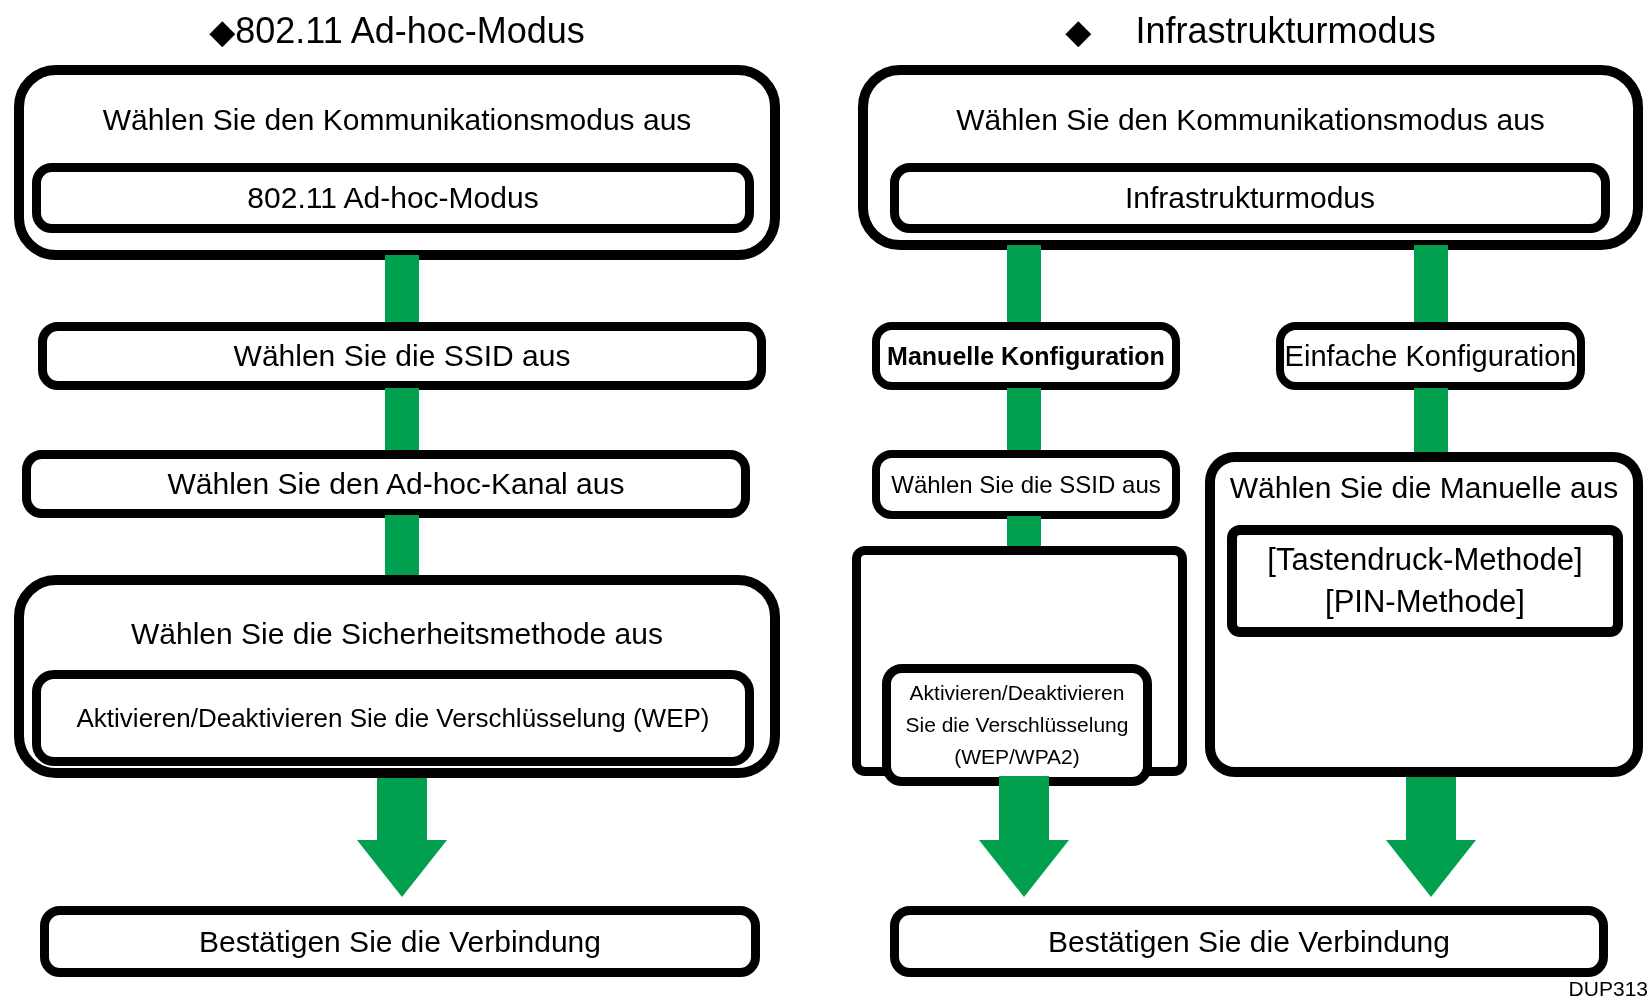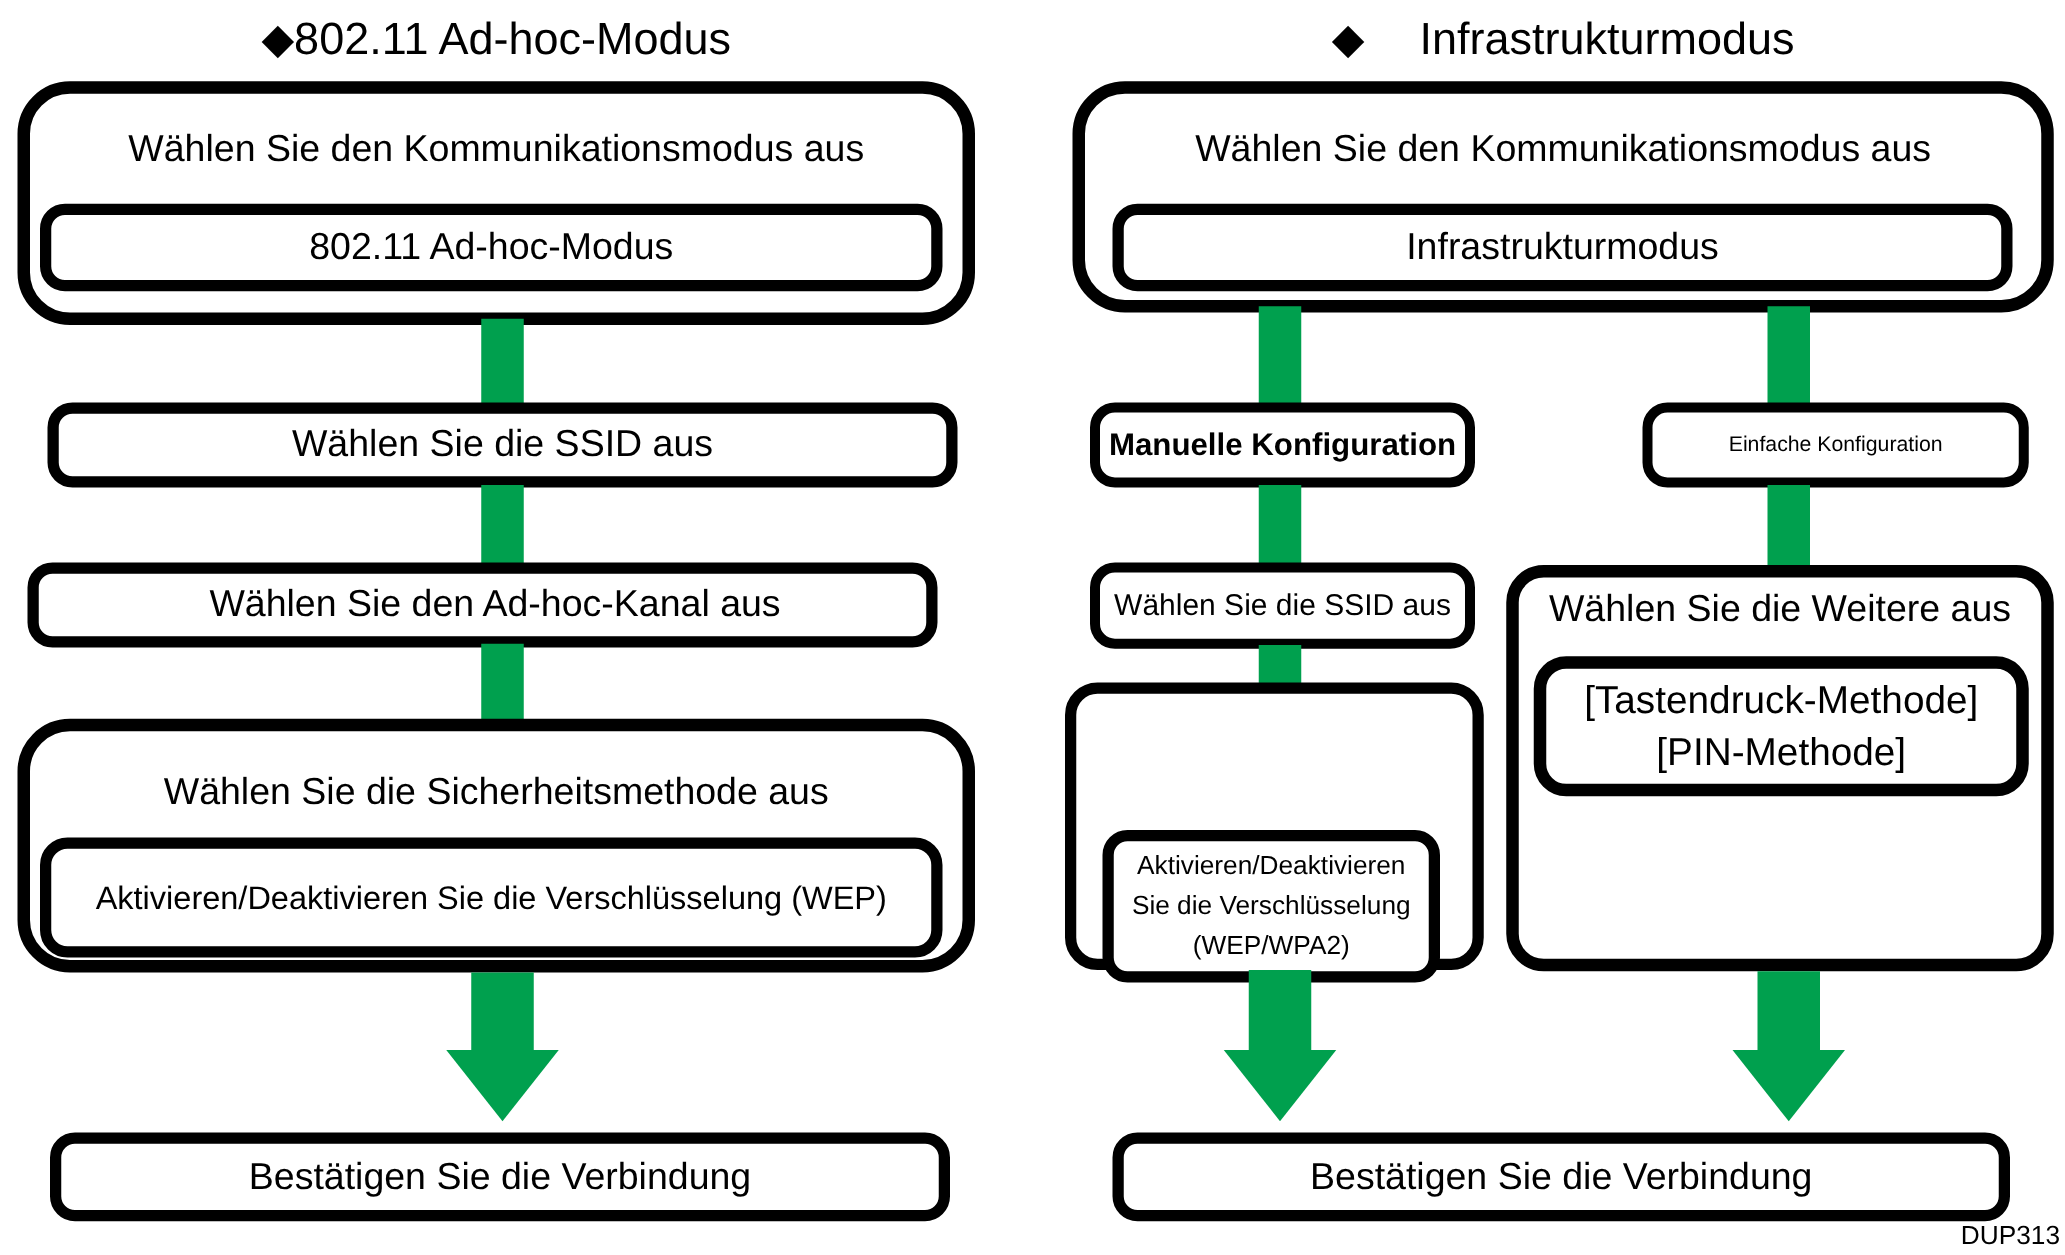--- a/index.html
+++ b/index.html
@@ -9,21 +9,21 @@
   }
   .abs{position:absolute;}
   .title{font-size:36px;display:flex;align-items:center;justify-content:center;white-space:nowrap;}
   .title .diamond{font-size:34px;line-height:1;}
   .gap44{margin-right:44px;}
   .box{position:absolute;background:#fff;border:9px solid #000;box-sizing:border-box;}
   .b10{border-width:10px;}
   .b8{border-width:8px;}
   .r42{border-radius:42px;}
   .r30{border-radius:30px;}
-  .r26{border-radius:26px;}
+  .r26{border-radius:13px;}
   .r22{border-radius:22px;}
   .r20{border-radius:20px;}
   .center{display:flex;align-items:center;justify-content:center;text-align:center;}
   .lbl{position:absolute;text-align:center;font-size:30px;line-height:36px;}
   .ml{white-space:pre-line;}
   .conn{position:absolute;width:34px;background:var(--green,#00A04E);}
   .shaft{position:absolute;width:50px;background:var(--green,#00A04E);}
   .head{position:absolute;width:0;height:0;border-left:45px solid transparent;
         border-right:45px solid transparent;border-top:57px solid var(--green,#00A04E);}
   .code{position:absolute;font-size:21px;}
@@ -81,42 +81,42 @@
   <div class="box r20 center" style="left:890px;top:163px;width:720px;height:70px;font-size:30px;">
     <span>Infrastrukturmodus</span>
   </div>
 
   <div class="conn" style="left:1007px;top:245px;height:80px;"></div>
   <div class="conn" style="left:1414px;top:245px;height:80px;"></div>
 
   <div class="box b8 r20 center" style="left:872px;top:322px;width:308px;height:68px;font-size:25px;font-weight:bold;">
     <span>Manuelle Konfiguration</span>
   </div>
-  <div class="box b8 r20 center" style="left:1276px;top:322px;width:309px;height:68px;font-size:17px;margin-left:38px;">
+  <div class="box b8 r20 center" style="left:1276px;top:322px;width:309px;height:68px;font-size:29px;">
     <span>Einfache Konfiguration</span>
   </div>
 
   <div class="conn" style="left:1007px;top:388px;height:65px;"></div>
   <div class="conn" style="left:1414px;top:388px;height:67px;"></div>
 
   <div class="box b8 r20 center" style="left:872px;top:450px;width:308px;height:69px;font-size:24px;">
     <span>Wählen Sie die SSID aus</span>
   </div>
 
   <div class="conn" style="left:1007px;top:516px;height:33px;"></div>
 
   <div class="box r26" style="left:852px;top:546px;width:335px;height:230px;"></div>
   <div class="box r20 center ml" style="left:882px;top:664px;width:270px;height:122px;font-size:21px;line-height:32px;">
     <span class="ml">Aktivieren/Deaktivieren
 Sie die Verschlüsselung
 (WEP/WPA2)</span>
   </div>
 
   <div class="box b10 r30" style="left:1205px;top:452px;width:438px;height:325px;"></div>
-  <div class="lbl" style="left:1205px;top:470px;width:438px;font-size:30px;">Wählen Sie die Weitere aus</div>
+  <div class="lbl" style="left:1205px;top:470px;width:438px;font-size:30px;">Wählen Sie die Manuelle aus</div>
   <div class="box b10 r26 center ml" style="left:1227px;top:525px;width:396px;height:112px;font-size:31px;line-height:42px;">
     <span class="ml">[Tastendruck-Methode]
 [PIN-Methode]</span>
   </div>
 
   <div class="shaft" style="left:999px;top:776px;height:66px;"></div>
   <div class="head" style="left:979px;top:840px;"></div>
   <div class="shaft" style="left:1406px;top:777px;height:65px;"></div>
   <div class="head" style="left:1386px;top:840px;"></div>
 

